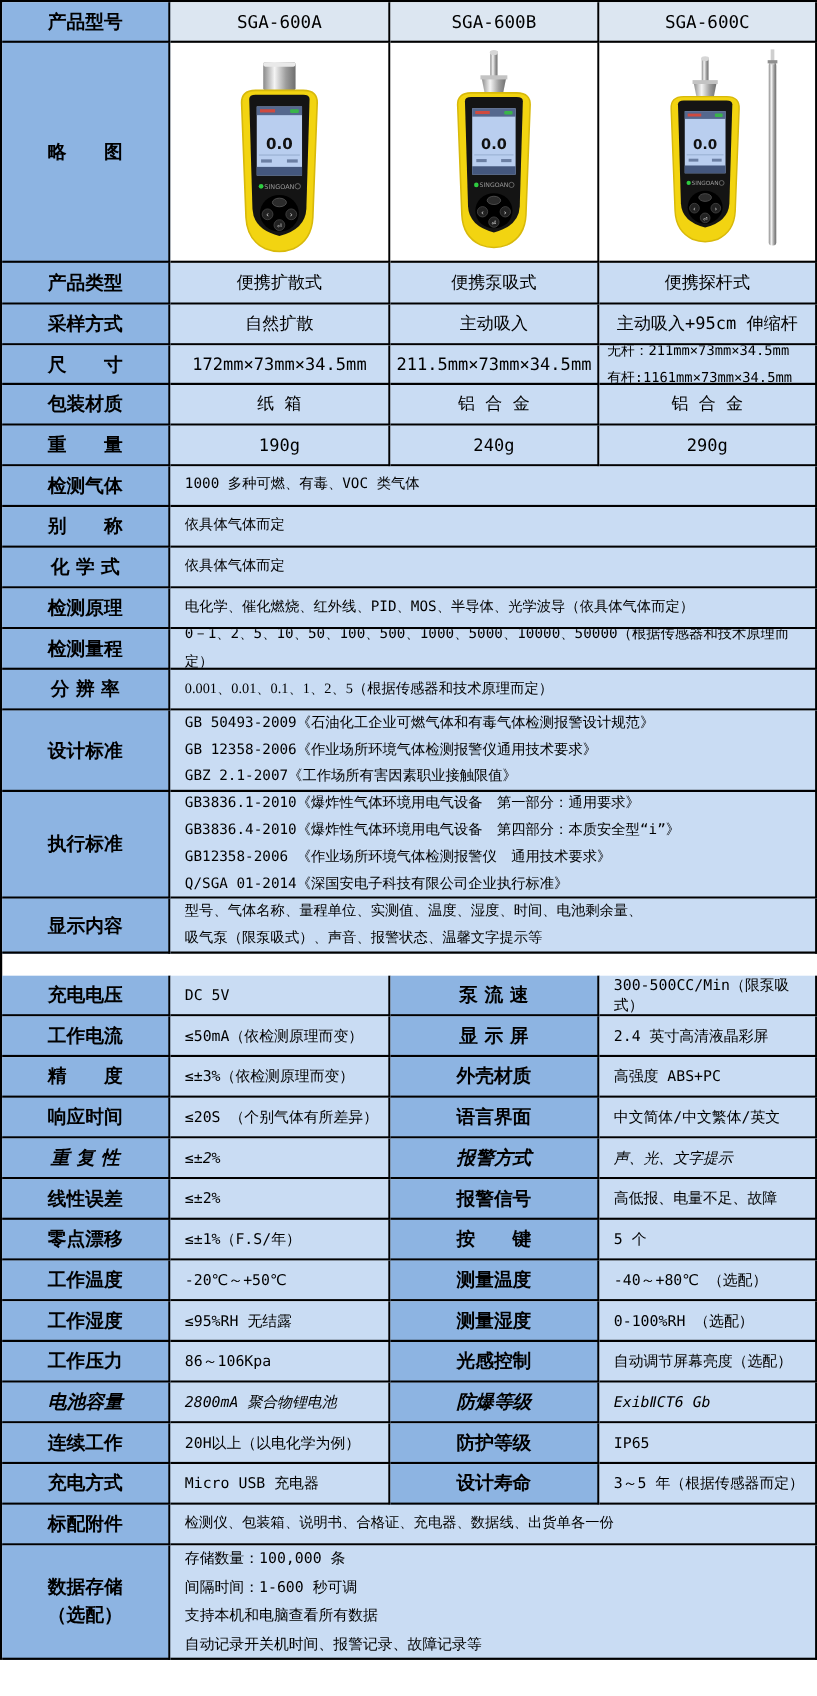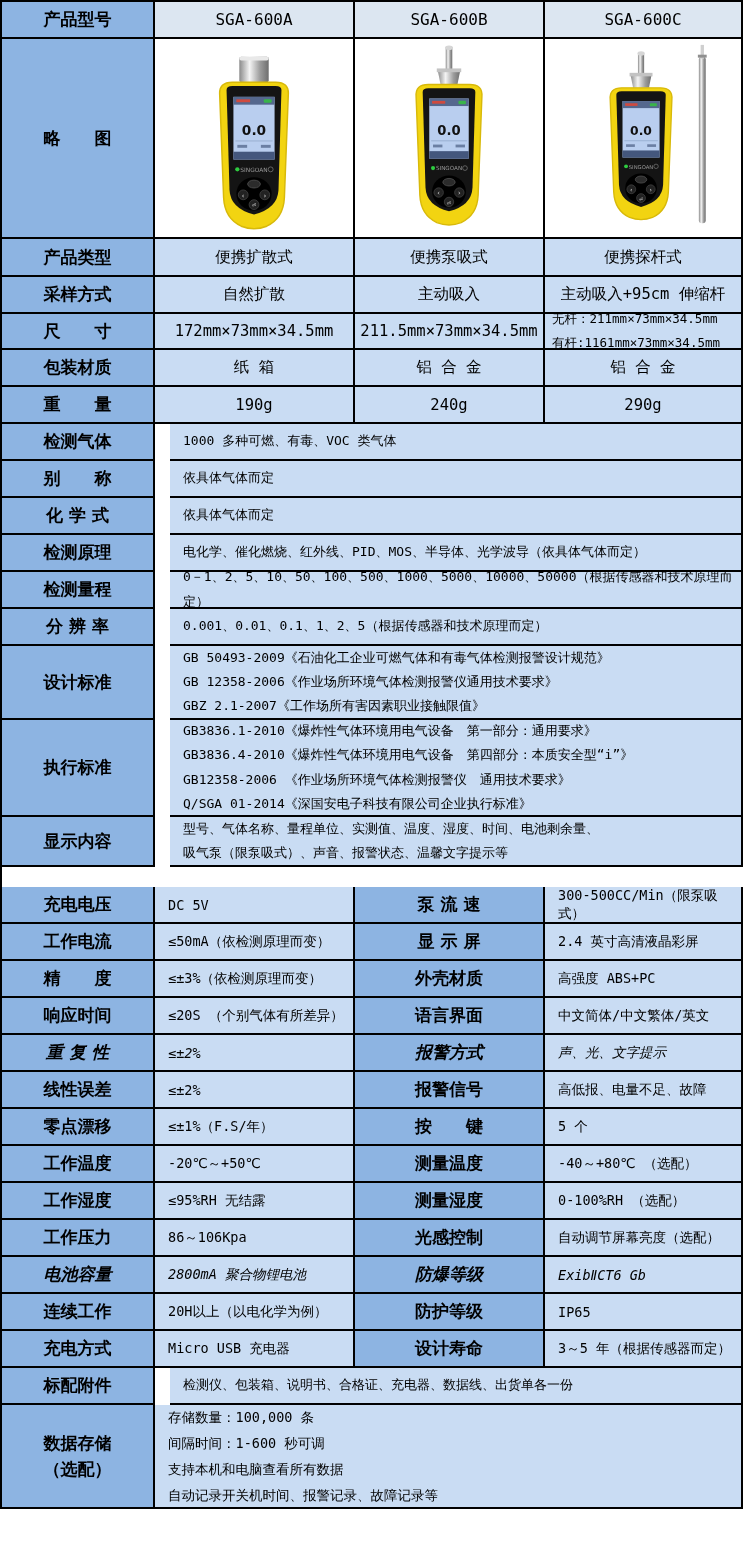--- a/index.html
+++ b/index.html
@@ -8,21 +8,21 @@
   .row{display:grid;grid-template-columns:153px 200px 190px 198px;}
   .cell{border-right:2px solid #000;border-bottom:2px solid #000;box-sizing:border-box;
         display:flex;align-items:center;justify-content:center;overflow:hidden;font-size:14px;}
   .lab{background:#8DB4E2;font-weight:bold;font-size:17px;text-align:center;
        font-family:"DejaVu Sans","Liberation Sans",sans-serif;}
   .modelh{background:#DCE6F1;font-size:16px;}
   .val{background:#C9DCF3;}
   .center{font-size:15.5px;}
   .left{justify-content:flex-start;text-align:left;padding:0 6px 0 13px;}
   .pre{white-space:pre-line;}
-  .fullv{font-size:13px;line-height:24.2px;margin-left:15px;}
+  .fullv{font-size:13px;line-height:24.2px;}
   .specv{font-size:13.5px;}
   .dims{font-size:12.5px;line-height:24px;padding-left:7px;}
   .storev{font-size:13.5px;line-height:26px;}
   .storelab{line-height:26px;}
   .img{background:#ffffff;padding:0;}
   svg text{font-family:"DejaVu Sans","Liberation Sans",sans-serif;}
 </style>
 </head>
 <body>
 
@@ -209,21 +209,21 @@
       <div class="row" style="height: 37px;">
         <div class="cell lab">检测原理</div>
         <div class="cell val left pre fullv" style="grid-column: span 3;">电化学、催化燃烧、红外线、PID、MOS、半导体、光学波导（依具体气体而定）</div>
       </div>
       <div class="row" style="height: 37px;">
         <div class="cell lab">检测量程</div>
         <div class="cell val left pre fullv" style="grid-column: span 3;">0－1、2、5、10、50、100、500、1000、5000、10000、50000（根据传感器和技术原理而定）</div>
       </div>
       <div class="row" style="height: 37px;">
         <div class="cell lab">分 辨 率</div>
-        <div class="cell val left pre fullv" style="grid-column: span 3;">0.001、0.01、0.1、1、2、5（根据传感器和技术原理而定）</div>
+        <div class="cell val left pre fullv" style="grid-column: span 3; font-family: Liberation Serif, serif;">0.001、0.01、0.1、1、2、5（根据传感器和技术原理而定）</div>
       </div>
       <div class="row" style="height: 74px;">
         <div class="cell lab">设计标准</div>
         <div class="cell val left pre fullv" style="grid-column: span 3;">GB 50493-2009《石油化工企业可燃气体和有毒气体检测报警设计规范》
 GB 12358-2006《作业场所环境气体检测报警仪通用技术要求》
 GBZ 2.1-2007《工作场所有害因素职业接触限值》</div>
       </div>
       <div class="row" style="height: 97px;">
         <div class="cell lab">执行标准</div>
         <div class="cell val left pre fullv" style="grid-column: span 3;">GB3836.1-2010《爆炸性气体环境用电气设备　第一部分：通用要求》

